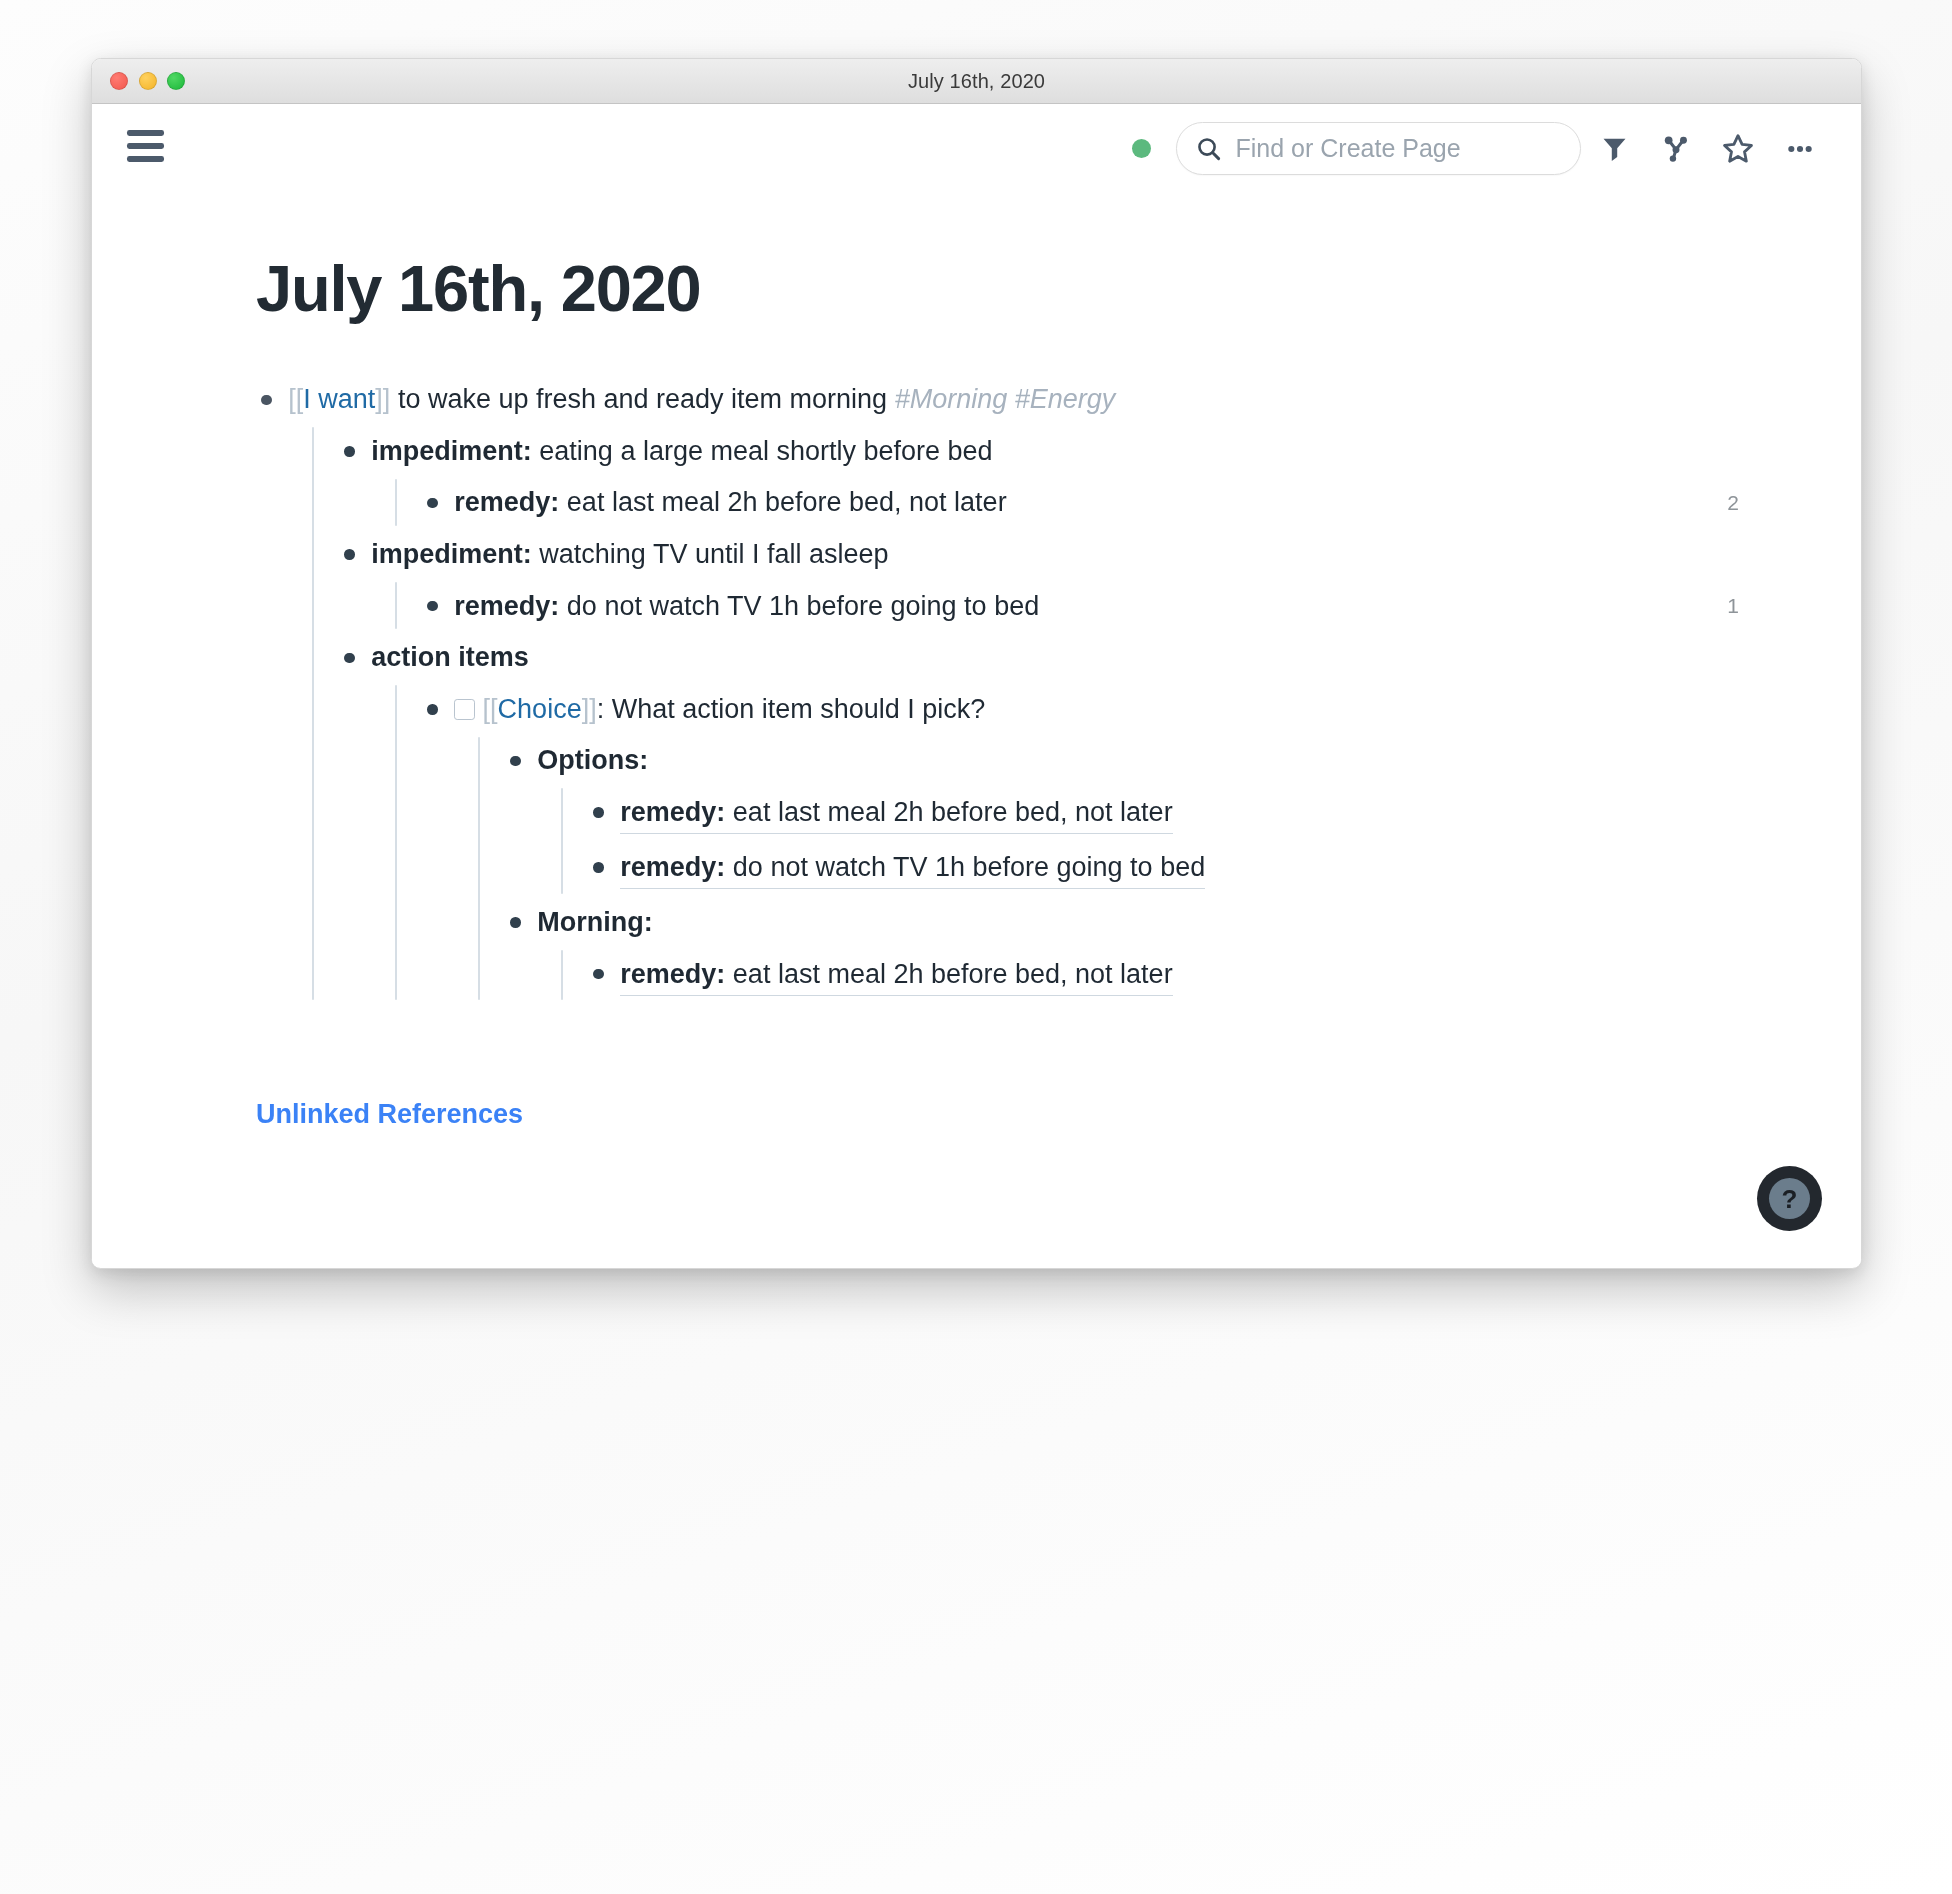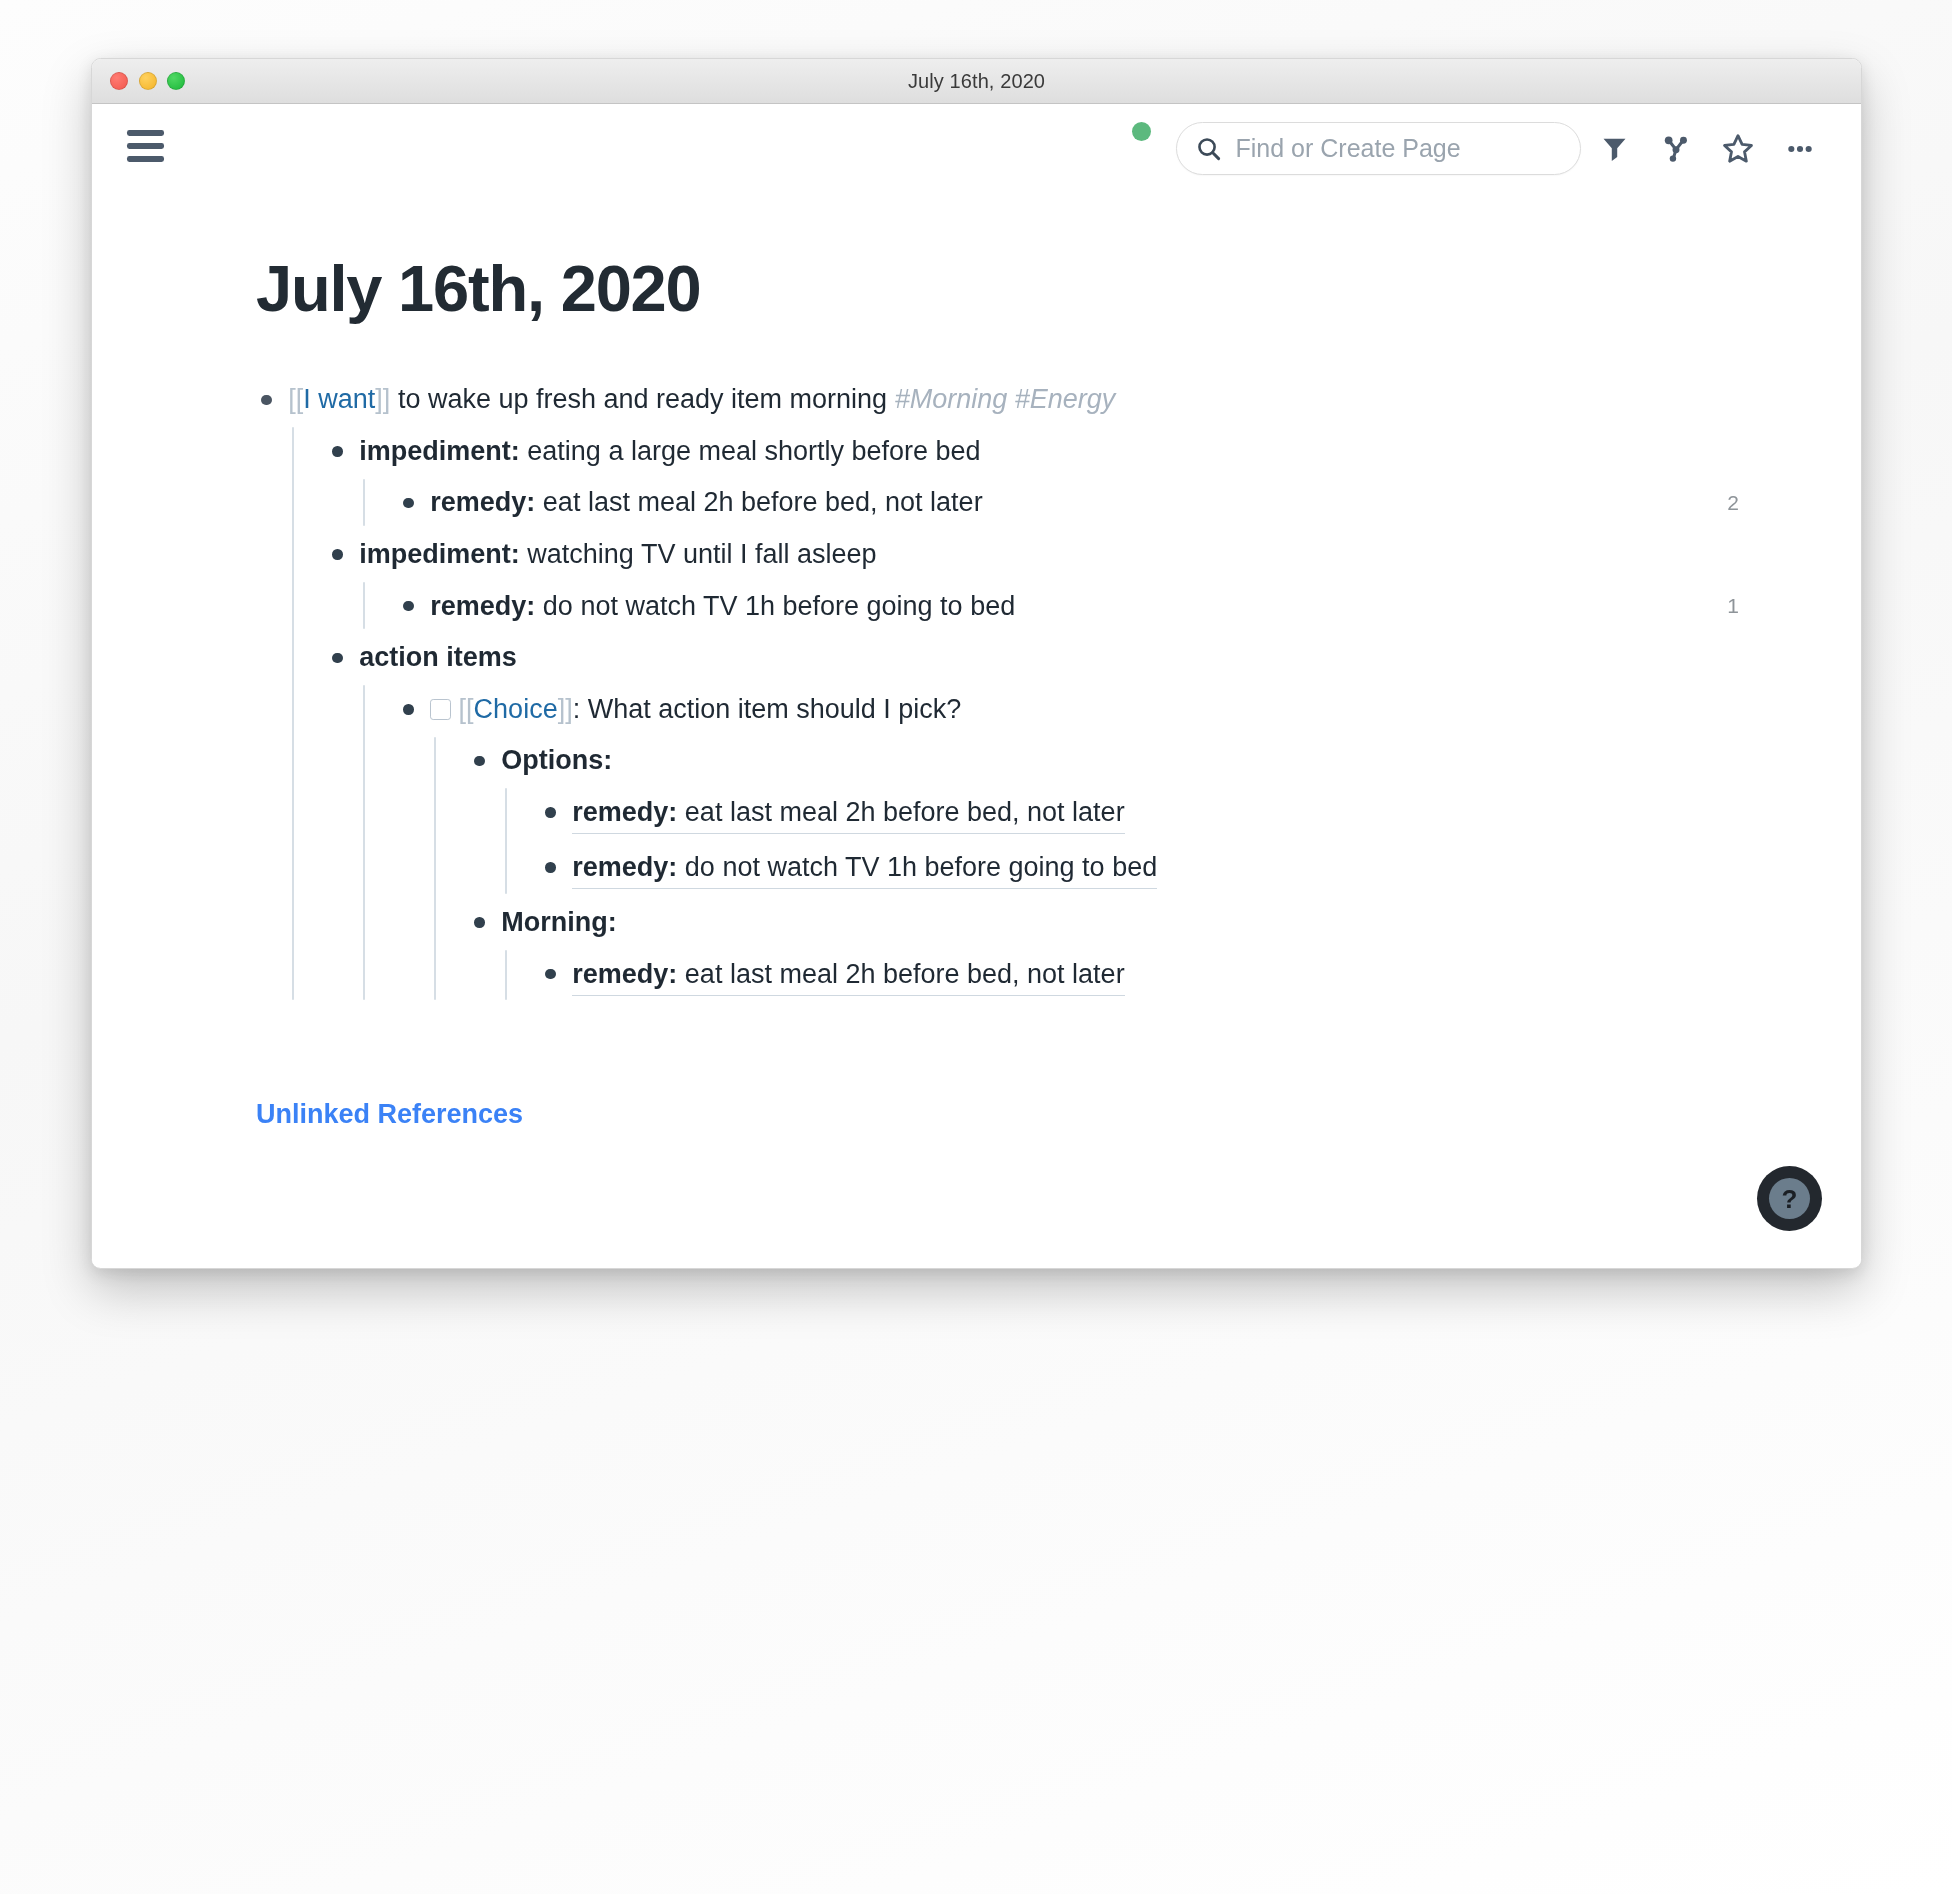--- a/index.html
+++ b/index.html
@@ -85,21 +85,21 @@
     height: 5.7px;
     border-radius: 2.4px;
     background: #4c5a6b;
   }
 
   .toolbar-right {
     position: absolute;
     right: 32px;
     top: 18px;
     display: flex;
-    align-items: flex-start;
+    align-items: center;
     gap: 4px;
   }
 
   .status-dot {
     width: 19.4px; height: 19.4px;
     border-radius: 50%;
     background: #5cb97e;
     margin-right: 21px;
   }
 
@@ -218,22 +218,22 @@
 
   .blockref {
     border-bottom: 1.6px solid #cfd8e0;
     padding-bottom: 2.4px;
     cursor: pointer;
   }
 
   
   .children {
     position: relative;
-    margin-left: 36px;
-    padding-left: 35px;
+    margin-left: 56px;
+    padding-left: 27px;
   }
   .children::before {
     content: "";
     position: absolute;
     left: 0;
     top: 1.6px;
     bottom: 3.2px;
     width: 1.6px;
     background: #d6dee5;
     border-radius: 1.6px;

